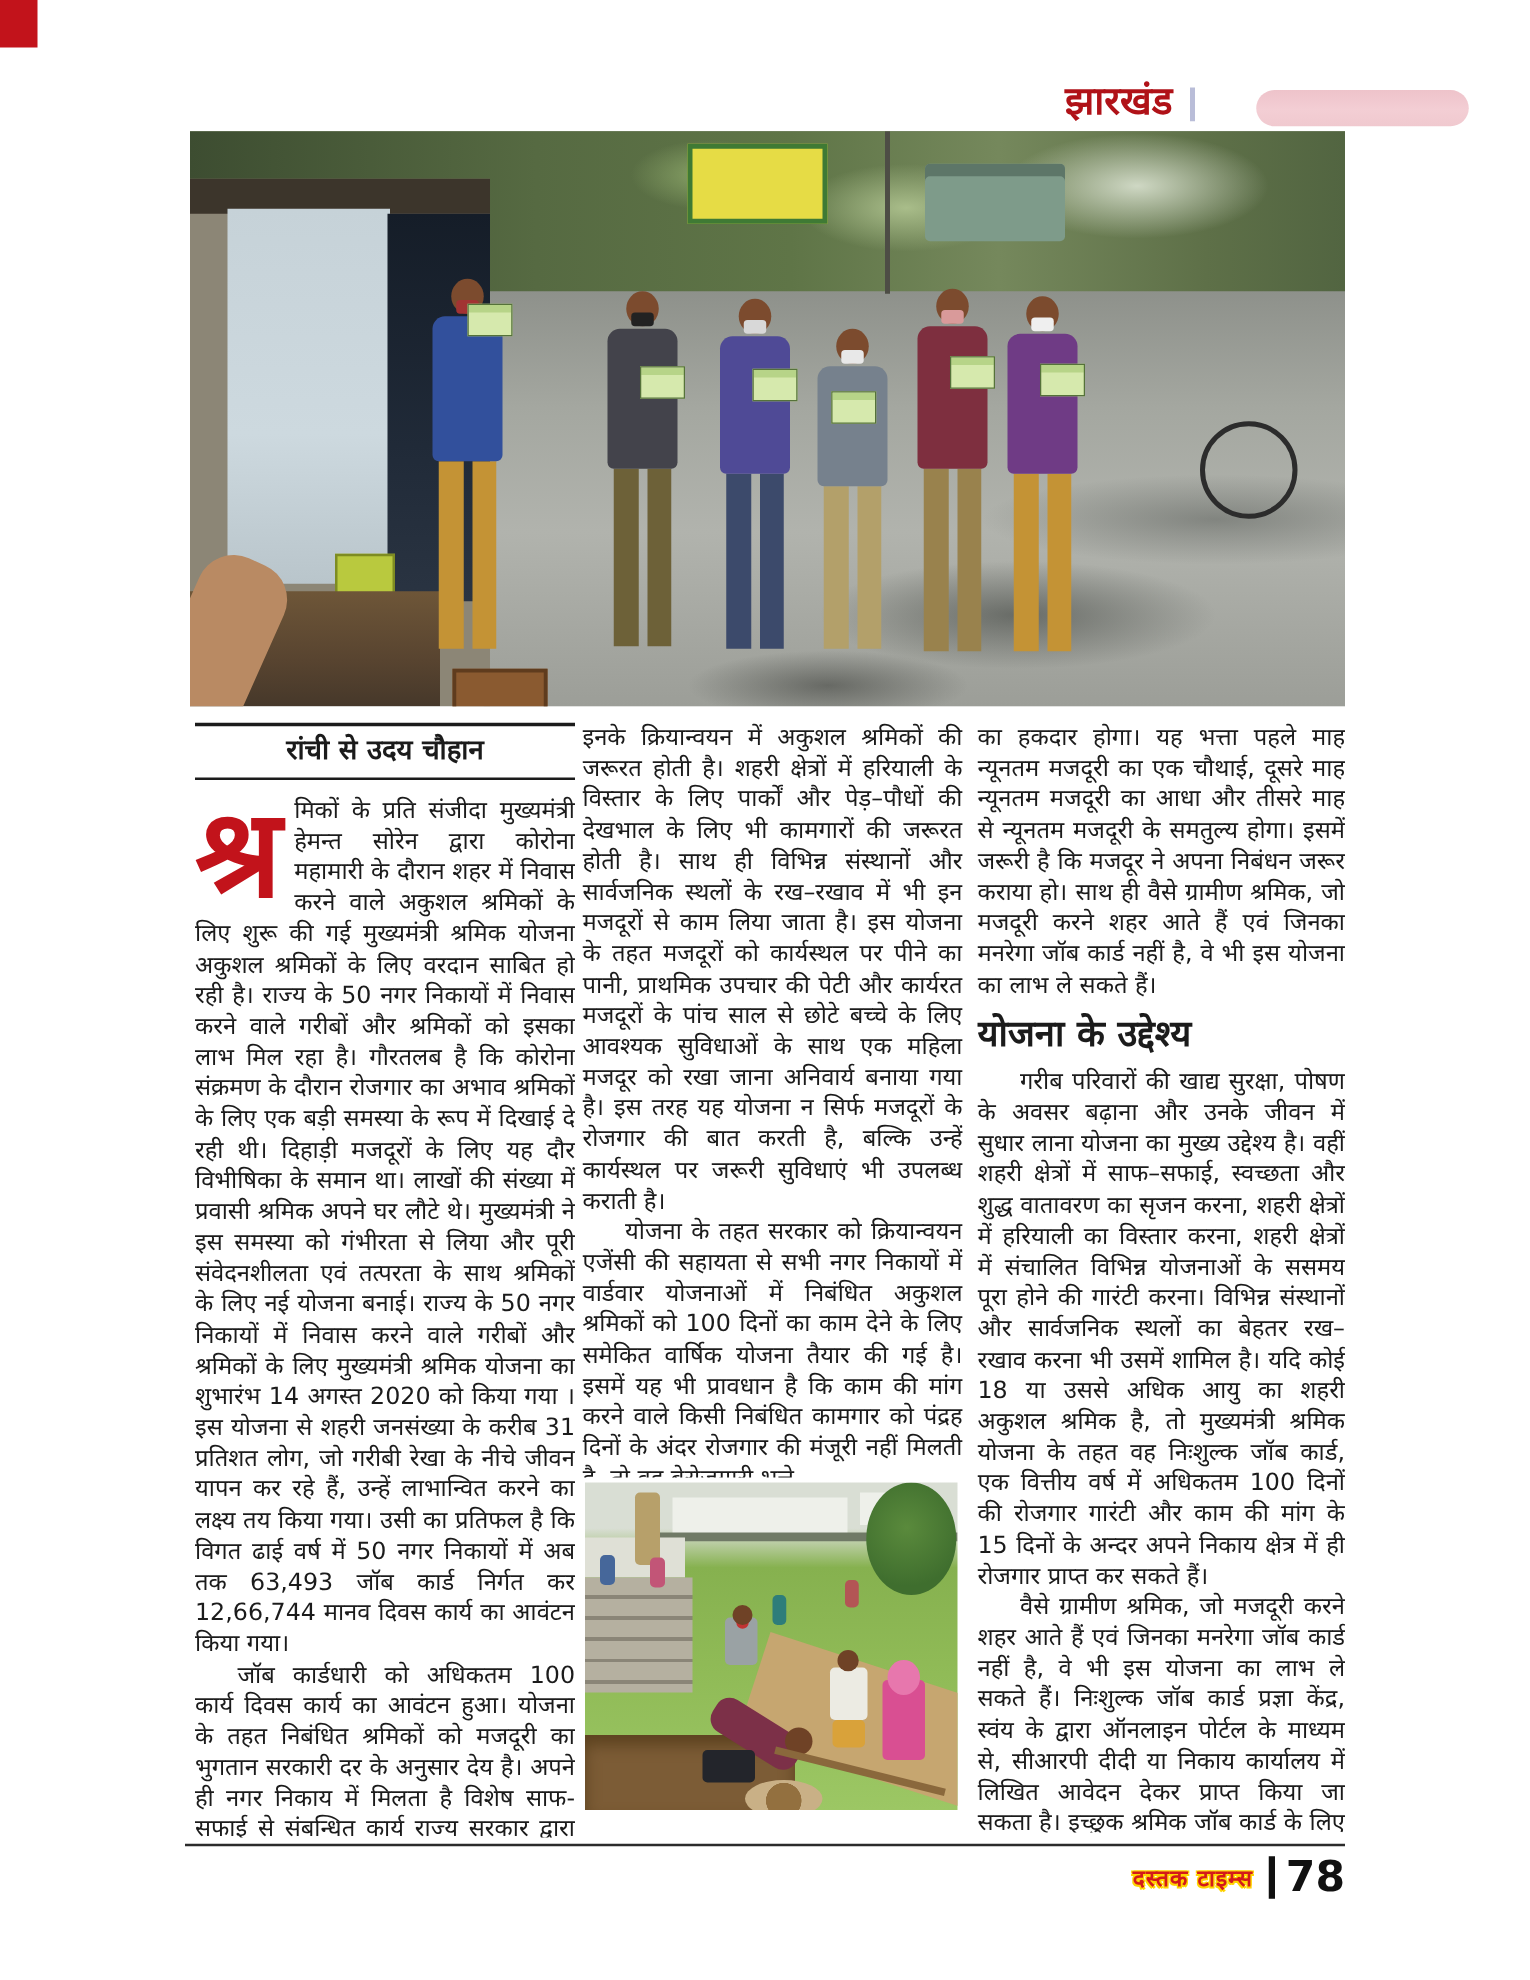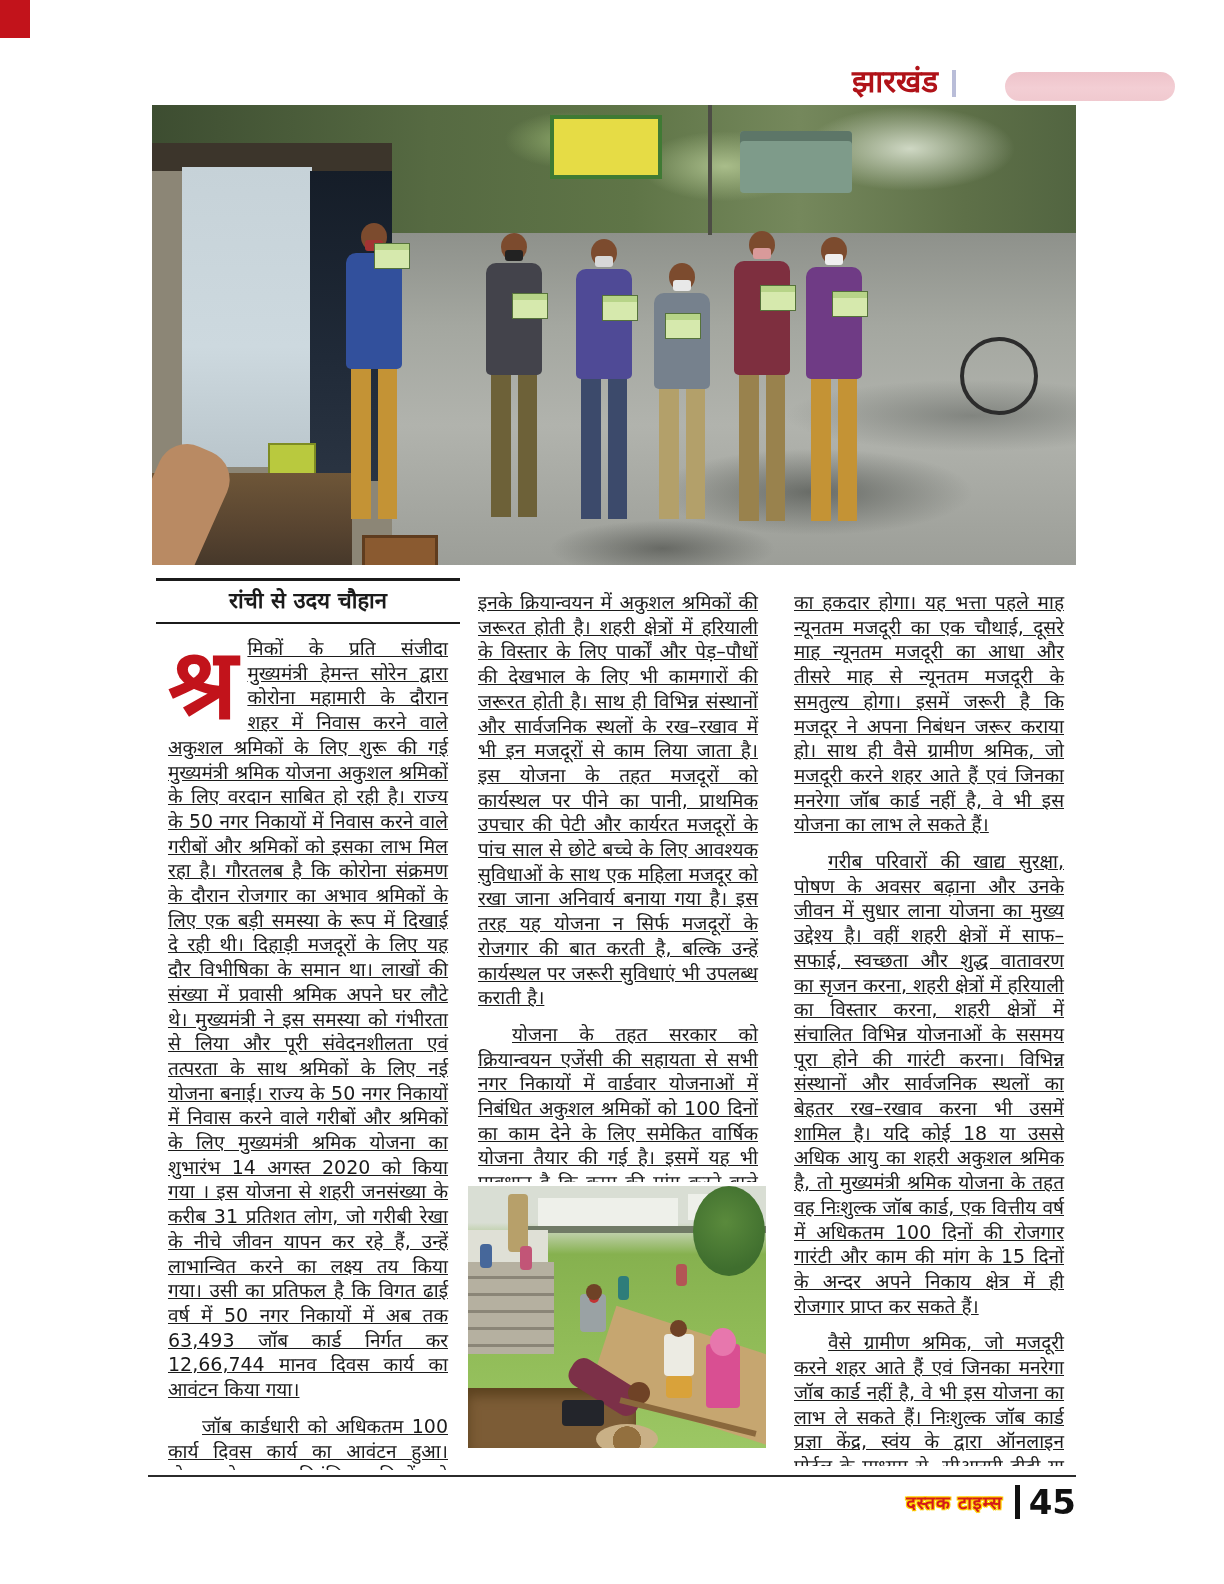--- a/index.html
+++ b/index.html
@@ -46,21 +46,21 @@
   .person{position:absolute;width:64px;}
   .person .head{width:26px;height:28px;border-radius:50%;background:#7c4b2e;margin:0 auto;position:relative;}
   .person .mask{position:absolute;left:4px;bottom:0;width:18px;height:11px;border-radius:3px;}
   .person .torso{width:56px;border-radius:10px 10px 5px 5px;margin:2px auto 0;position:relative;}
   .person .legs{width:46px;margin:0 auto;display:flex;gap:7px;}
   .person .leg{flex:1;}
   .person .card{position:absolute;width:34px;height:24px;background:#d6e9ad;border:1px solid #55723a;box-shadow:inset 0 6px 0 #b7d488;}
 
   
   .col{position:absolute;top:578px;font-size:19px;line-height:24.7px;text-align:justify;overflow:hidden;}
-  .col p{margin:12px;text-decoration:underline;}
+  .col p{margin:0;}
   .col p.indent{text-indent:34px;}
   .col1{left:156px;width:304px;height:892px;}
   .col2{left:466px;width:304px;height:604px;}
   .col3{left:782px;width:294px;height:888px;}
   .byline-box{border-top:3px solid #1b1b1b;border-bottom:2px solid #1b1b1b;text-align:center;
               font-weight:bold;font-size:22px;line-height:26px;padding:7px 0 8px;margin-bottom:12px;}
   .dropcap{float:left;font-size:98px;line-height:80px;font-weight:bold;color:#c2131b;margin:8px 10px 0 0;}
   .subhead{font-weight:bold;font-size:29px;line-height:35px;margin:10px 0 8px;text-align:left;}
   .subhead span{display:block;}
 
@@ -221,24 +221,25 @@
     <div class="abs" style="left:242px;top:142px;width:26px;height:28px;border-radius:50%;background:#e777ad;"></div>
     <div class="abs p2-fig" style="left:98px;top:186px;width:78px;height:30px;background:#7c3048;transform:rotate(32deg);border-radius:12px;"></div>
     <div class="abs" style="left:160px;top:196px;width:22px;height:22px;border-radius:50%;background:#6f4226;"></div>
     <div class="abs p2-fig" style="left:94px;top:214px;width:42px;height:26px;background:#23252b;"></div>
     <div class="abs" style="left:150px;top:228px;width:140px;height:6px;background:#8a683c;transform:rotate(14deg);"></div>
     <div class="abs" style="left:128px;top:238px;width:62px;height:30px;border-radius:50%;background:radial-gradient(circle at 50% 55%,#93703f 0 40%,#c9b086 41% 100%);"></div>
   </div>
 
   <div class="col col3">
     <p>का हकदार होगा। यह भत्ता पहले माह न्यूनतम मजदूरी का एक चौथाई, दूसरे माह न्यूनतम मजदूरी का आधा और तीसरे माह से न्यूनतम मजदूरी के समतुल्य होगा। इसमें जरूरी है कि मजदूर ने अपना निबंधन जरूर कराया हो। साथ ही वैसे ग्रामीण श्रमिक, जो मजदूरी करने शहर आते हैं एवं जिनका मनरेगा जॉब कार्ड नहीं है, वे भी इस योजना का लाभ ले सकते हैं।</p>
+    <div class="subhead">योजना के उद्देश्य</div>
     <p class="indent">गरीब परिवारों की खाद्य सुरक्षा, पोषण के अवसर बढ़ाना और उनके जीवन में सुधार लाना योजना का मुख्य उद्देश्य है। वहीं शहरी क्षेत्रों में साफ–सफाई, स्वच्छता और शुद्ध वातावरण का सृजन करना, शहरी क्षेत्रों में हरियाली का विस्तार करना, शहरी क्षेत्रों में संचालित विभिन्न योजनाओं के ससमय पूरा होने की गारंटी करना। विभिन्न संस्थानों और सार्वजनिक स्थलों का बेहतर रख–रखाव करना भी उसमें शामिल है। यदि कोई 18 या उससे अधिक आयु का शहरी अकुशल श्रमिक है, तो मुख्यमंत्री श्रमिक योजना के तहत वह निःशुल्क जॉब कार्ड, एक वित्तीय वर्ष में अधिकतम 100 दिनों की रोजगार गारंटी और काम की मांग के 15 दिनों के अन्दर अपने निकाय क्षेत्र में ही रोजगार प्राप्त कर सकते हैं।</p>
     <p class="indent"><span>वैसे ग्रामीण श्रमिक, जो मजदूरी करने शहर आते हैं एवं जिनका मनरेगा जॉब कार्ड नहीं है, वे भी इस योजना का लाभ ले सकते हैं। निःशुल्क जॉब कार्ड प्रज्ञा केंद्र, स्वंय के द्वारा ऑनलाइन पोर्टल के माध्यम से, सीआरपी दीदी या निकाय कार्यालय में लिखित आवेदन देकर प्राप्त किया जा सकता है। इच्छुक श्रमिक जॉब कार्ड के लिए अपने निकटतम नगर निकाय में संपर्क कर सकते हैं। आवेदन के लिए दो पासपोर्ट फोटो, आधार कार्ड, बैंक पासबुक एवं राशन कार्ड की प्रति आवश्यक है।</span></p>
   </div>
 
   <div class="footer-rule"></div>
   <div class="footer">
     <span class="logo">दस्तक टाइम्स</span>
     <span class="pgbar"></span>
-    <span class="pgnum">45</span>
+    <span class="pgnum">78</span>
   </div>
 
 </div>
 
 </body></html>

